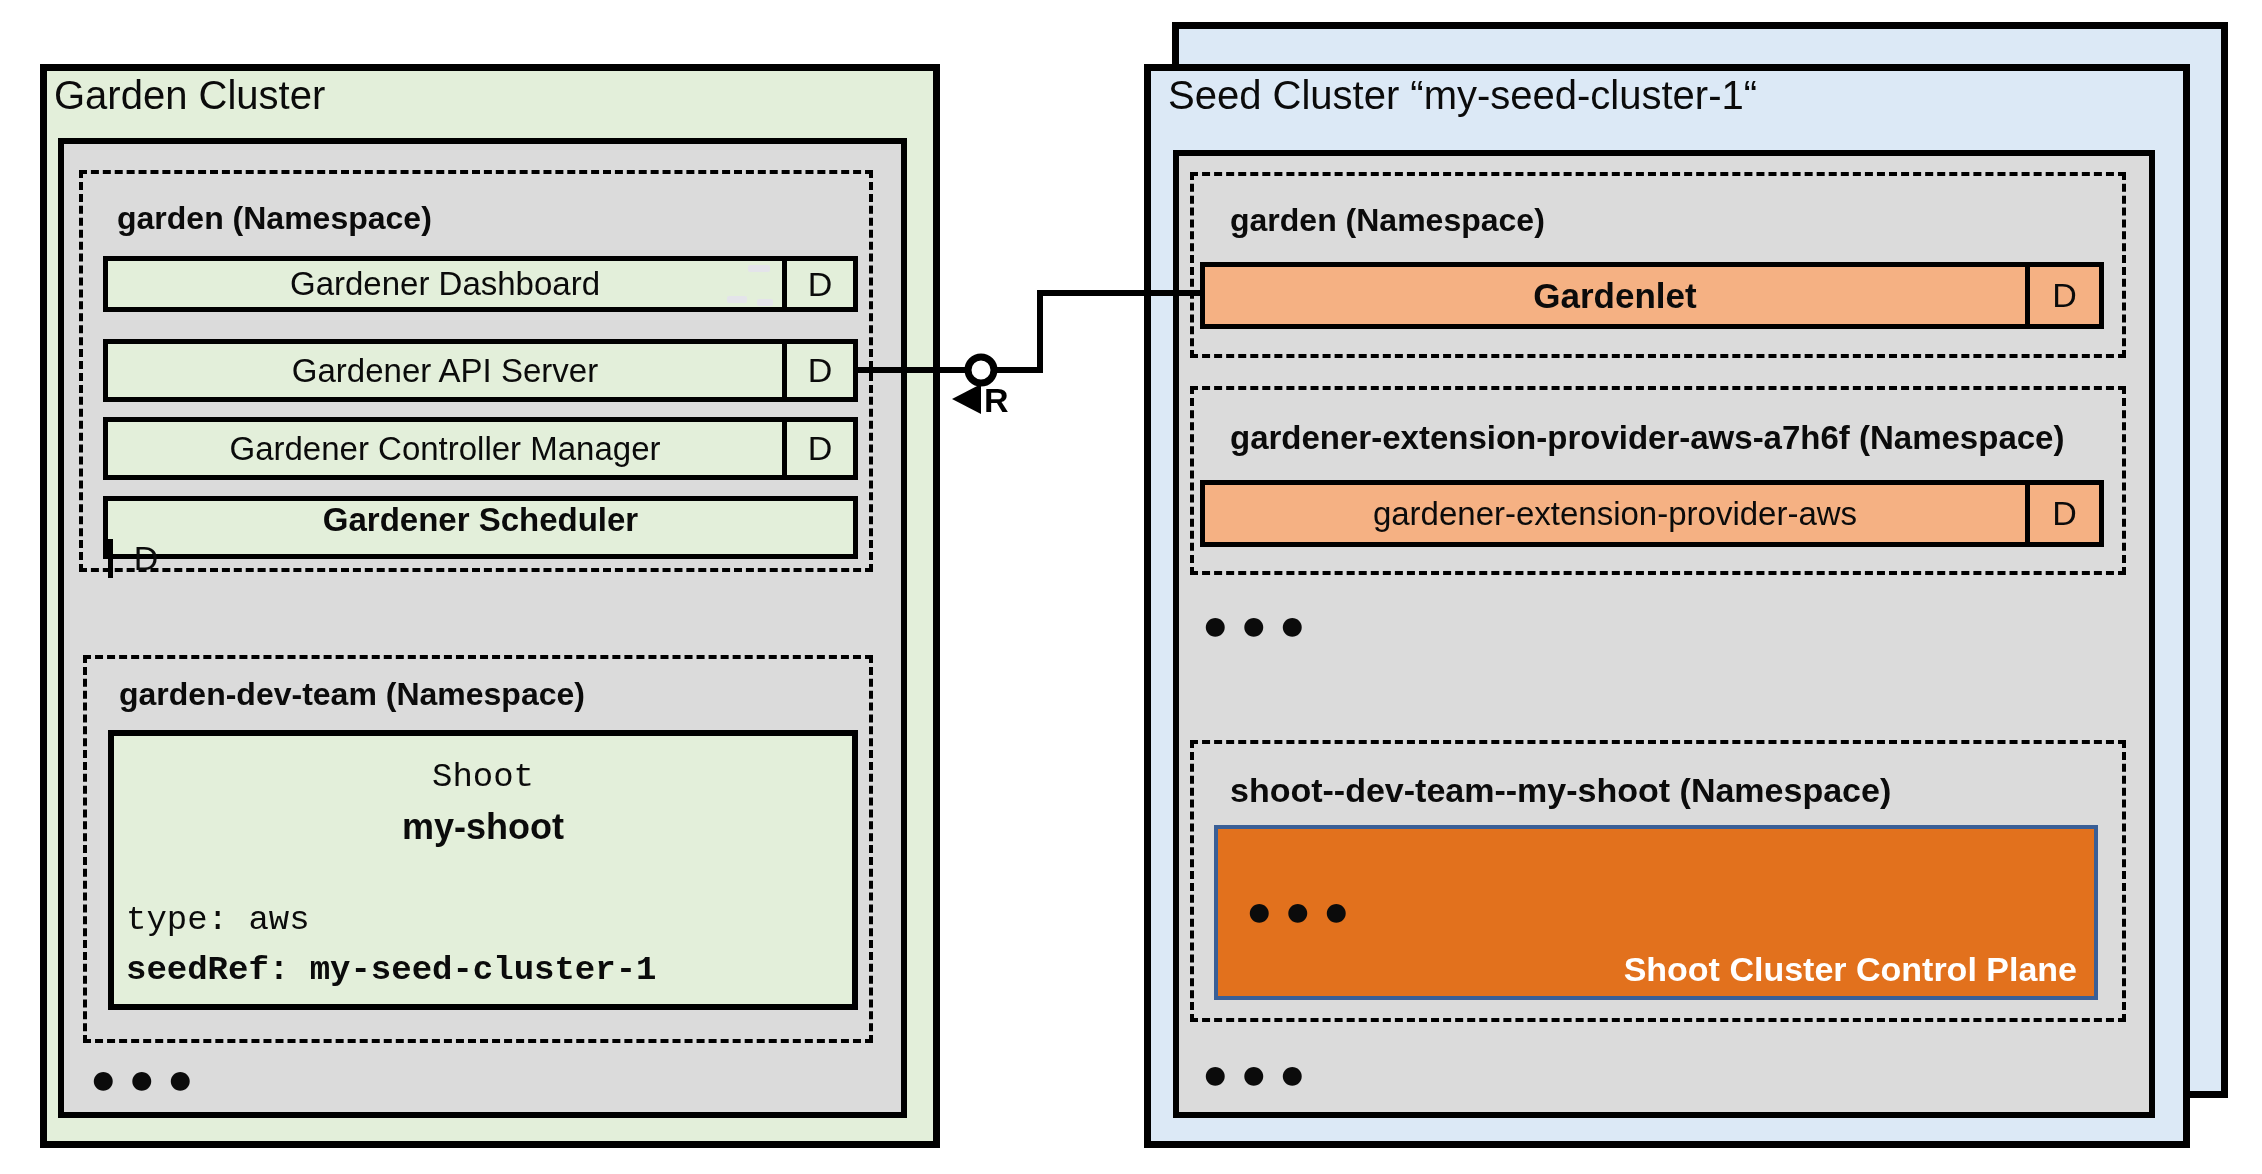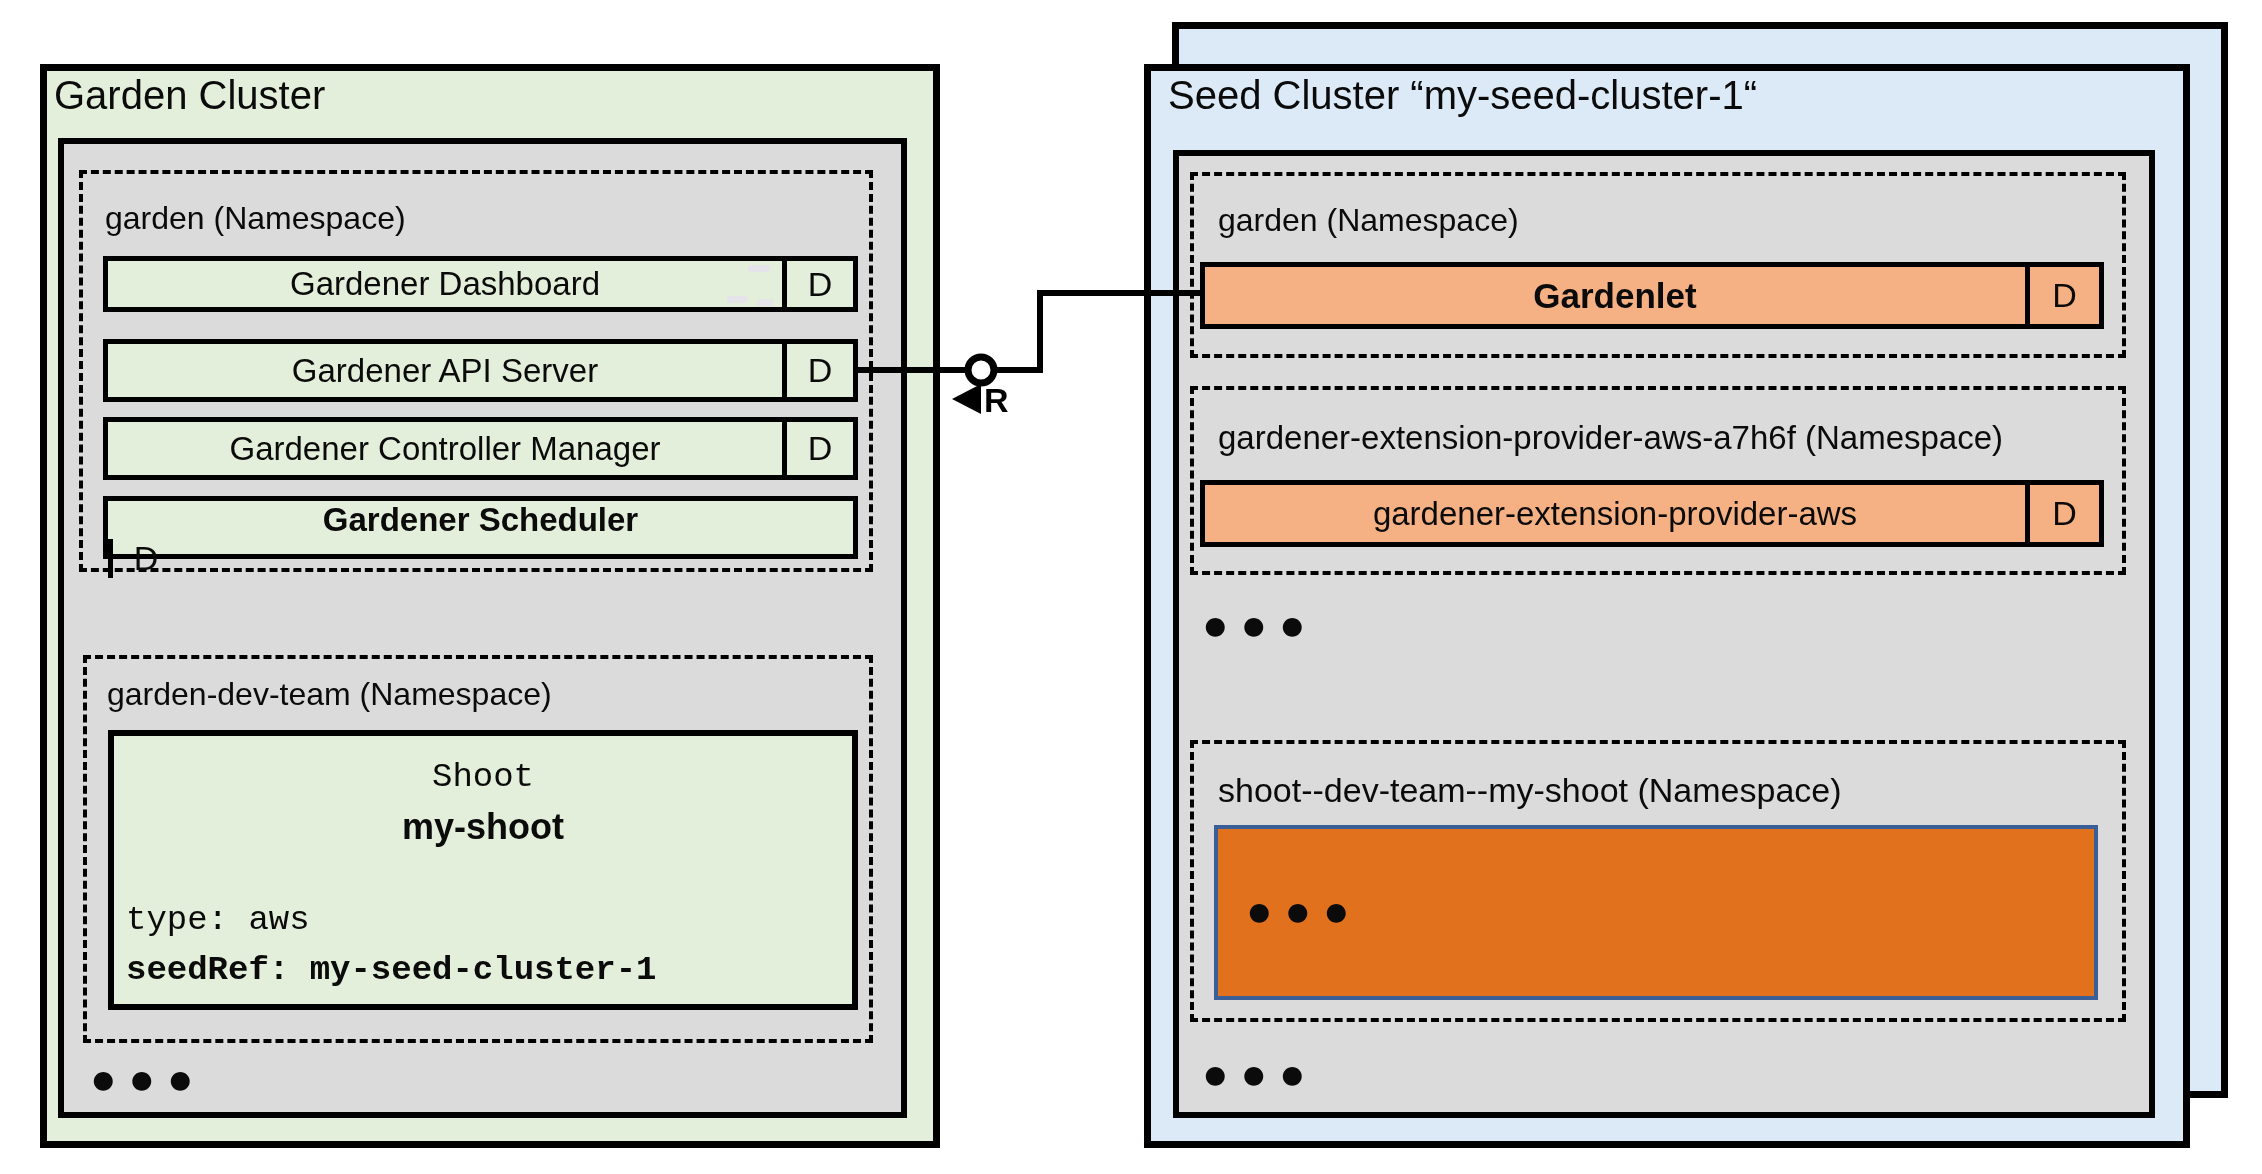--- a/index.html
+++ b/index.html
@@ -13,21 +13,21 @@
     --text:#0b0b0b;
   }
   *{box-sizing:border-box;margin:0;padding:0;}
   body{background:#ffffff;font-family:"Liberation Sans",sans-serif;color:var(--text);}
   .stage{position:relative;width:2262px;height:1174px;background:#ffffff;overflow:hidden;padding-left:16px;}
   .abs{position:absolute;}
   .box{position:absolute;border:7px solid var(--line);}
   .cluster-title{position:absolute;font-size:40px;font-weight:400;line-height:46px;white-space:nowrap;}
   .gray-panel{position:absolute;background:var(--gray-fill);border:6px solid var(--line);}
   .ns-box{position:absolute;border:4px dashed var(--line);}
-  .ns-label{position:absolute;font-size:32px;font-weight:400;line-height:44px;white-space:nowrap;}
+  .ns-label{position:absolute;font-size:32px;font-weight:700;line-height:44px;white-space:nowrap;margin-left:12px;}
   .row{position:absolute;display:flex;border:5px solid var(--line);background:var(--green-fill);}
   .row.orange{background:var(--orange-fill);}
   .row-label{flex:1;display:flex;align-items:center;justify-content:center;font-size:33px;}
   .row-label.bold{font-weight:700;border-radius:11px;}
   .row-badge{display:flex;align-items:center;justify-content:center;border-left:5px solid var(--line);font-size:34px;}
   .dots{position:absolute;font-family:"DejaVu Sans",sans-serif;font-size:54px;font-weight:700;letter-spacing:4px;line-height:18px;white-space:nowrap;}
   .shoot-card{position:absolute;background:var(--green-fill);border:6px solid var(--line);}
   .mono{font-family:"Liberation Mono","DejaVu Sans Mono",monospace;}
   .cp-box{position:absolute;background:var(--dark-orange-fill);border:4px solid var(--control-plane-border);}
   .cp-label{position:absolute;color:#ffffff;font-weight:700;font-size:34px;text-align:right;white-space:nowrap;}
@@ -105,20 +105,21 @@
     <div class="row-badge" style="width:74px;">D</div>
   </div>
 
   <div class="dots" style="left:1198px;top:620px;">•••</div>
 
   <div class="ns-box" style="left:1190px;top:740px;width:936px;height:282px;"></div>
   <div class="ns-label" style="left:1218px;top:768px;font-size:34px;">shoot--dev-team--my-shoot (Namespace)</div>
 
   <div class="cp-box" style="left:1214px;top:825px;width:884px;height:175px;"></div>
   <div class="dots" style="left:1242px;top:906px;">•••</div>
+  <div class="cp-label" style="left:1600px;top:950px;width:477px;">Shoot Cluster Control Plane</div>
 
   <div class="dots" style="left:1198px;top:1069px;">•••</div>
 
   <svg class="abs" style="left:0;top:0;pointer-events:none;" width="2262" height="1174" viewBox="0 0 2262 1174">
     <path d="M 858 370 H 966" stroke="#000" stroke-width="6" fill="none"></path>
     <circle cx="981" cy="370" r="13" fill="#ffffff" stroke="#000" stroke-width="7"></circle>
     <path d="M 995 370 H 1040 V 293 H 1200" stroke="#000" stroke-width="6" fill="none"></path>
     <polygon points="952,399 981,384 981,414" fill="#000"></polygon>
     <text x="984" y="412" font-size="34" font-weight="bold" fill="#000">R</text>
   </svg>

